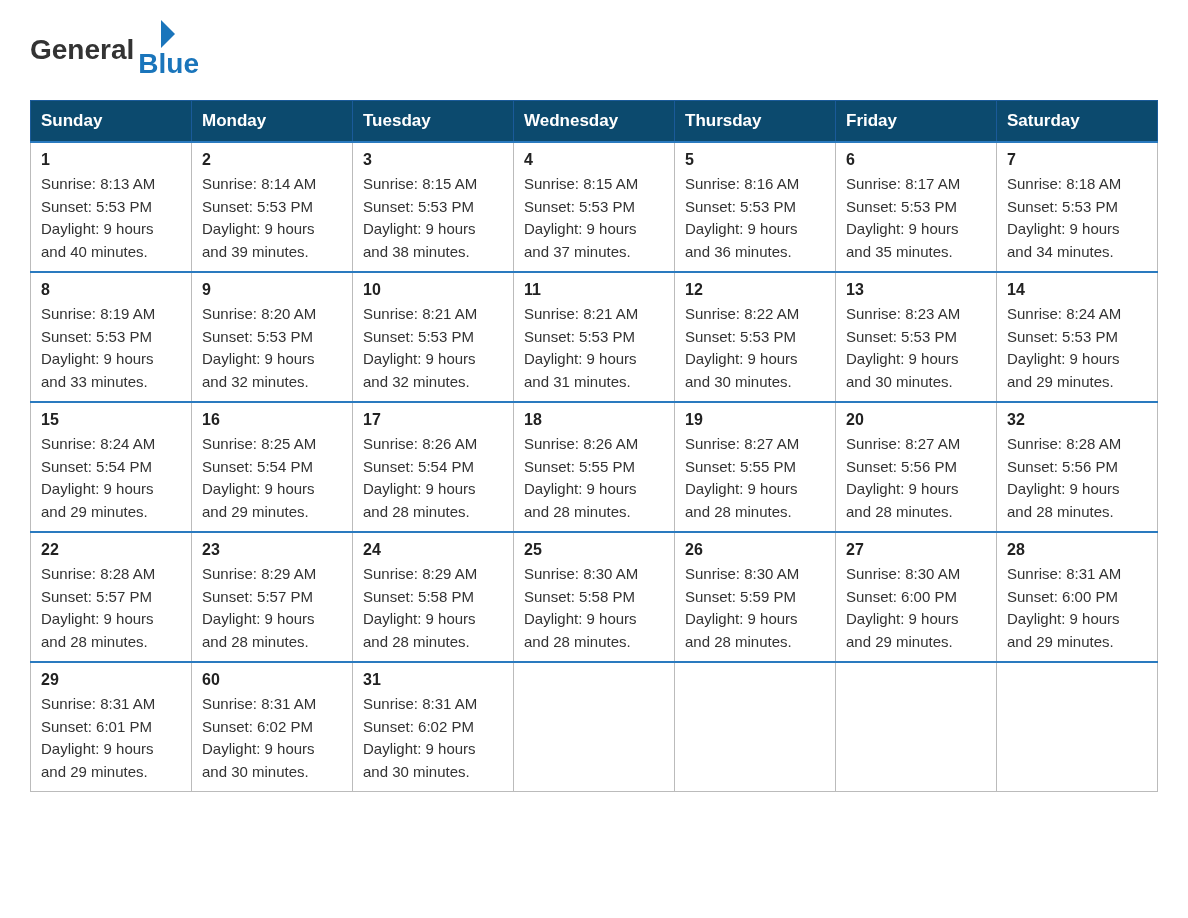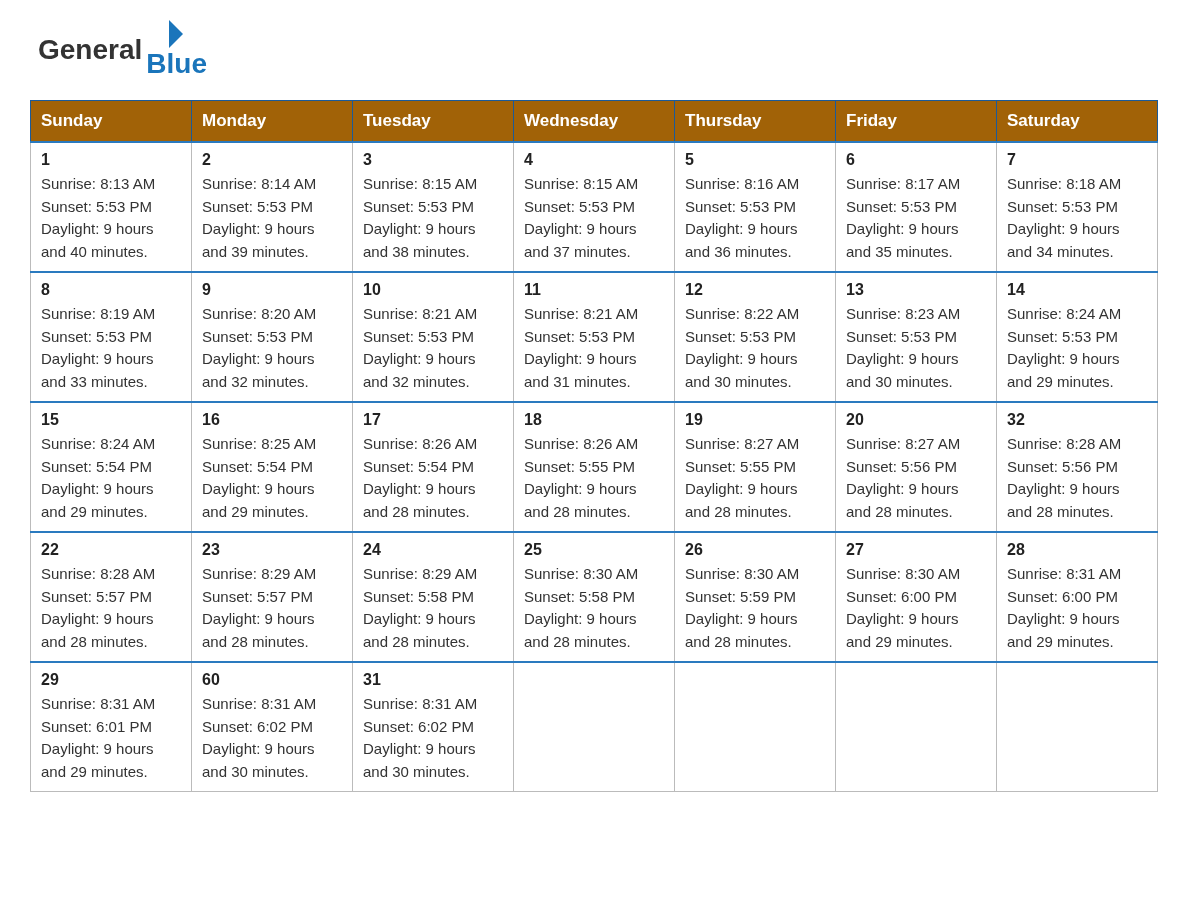--- a/index.html
+++ b/index.html
@@ -17,21 +17,20 @@
       margin-bottom: 20px;
     }
     .logo {
       display: flex;
       flex-direction: column;
       align-items: flex-start;
     }
     .logo-text {
       display: flex;
       align-items: center;
-      margin-left: 8px;
     }
     .logo-general {
       font-size: 28px;
       font-weight: bold;
       color: #333;
     }
     .logo-blue-part {
       display: flex;
       align-items: center;
       flex-direction: column;
@@ -63,21 +62,21 @@
       font-size: 20px;
       color: #555;
       margin-top: 4px;
     }
     .calendar {
       width: 100%;
       border-collapse: collapse;
       border: 1px solid #999;
     }
     .calendar th {
-      background-color: #a16207;
+      background-color: #0c4a6e;
       color: #fff;
       font-size: 17px;
       font-weight: bold;
       padding: 10px 10px;
       text-align: left;
       border: 1px solid #1a5a99;
     }
     .calendar td {
       vertical-align: top;
       padding: 8px 10px;

